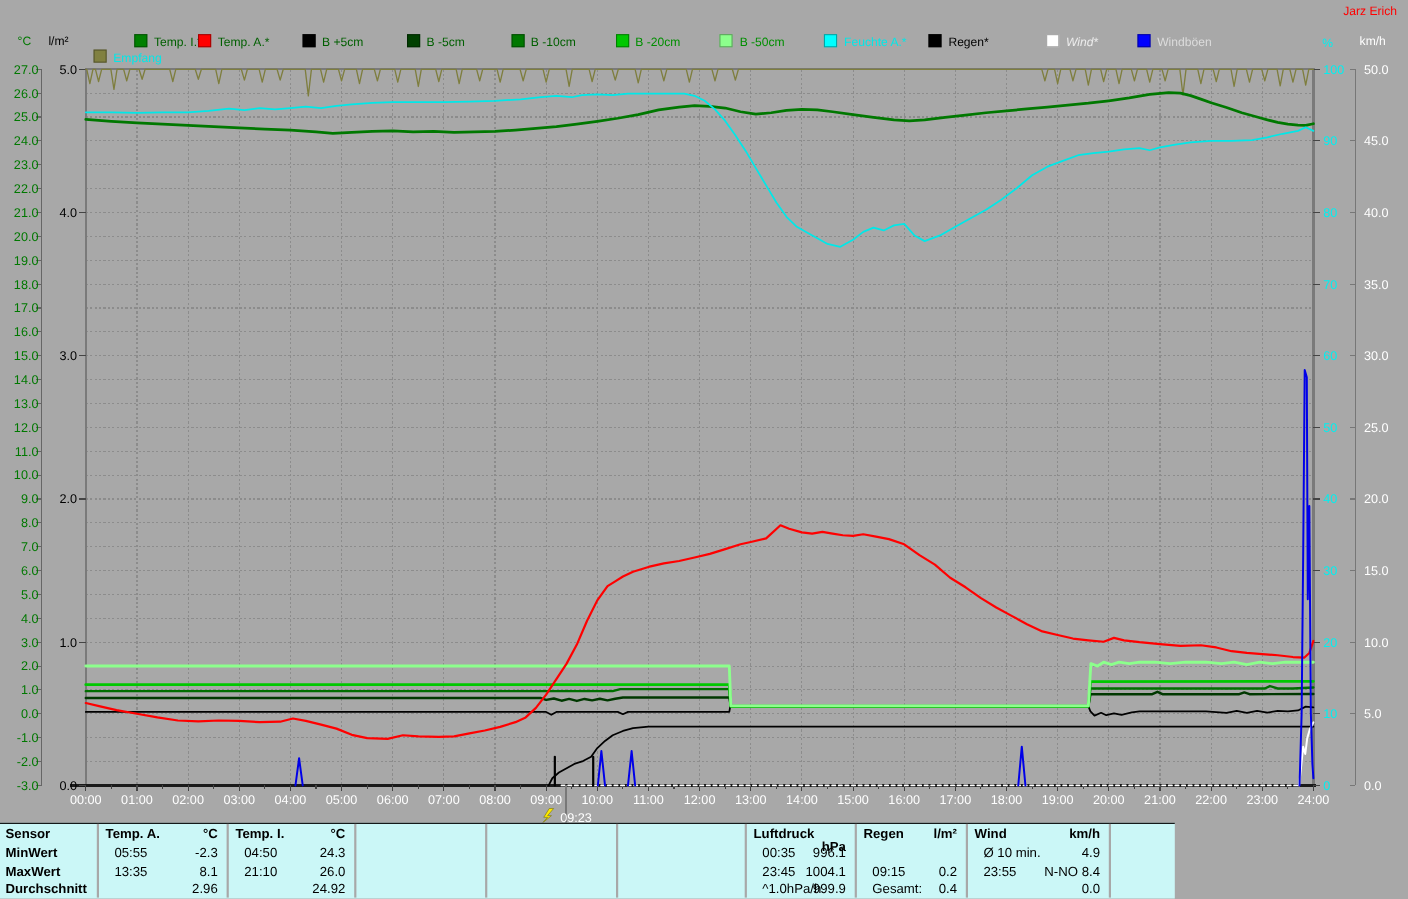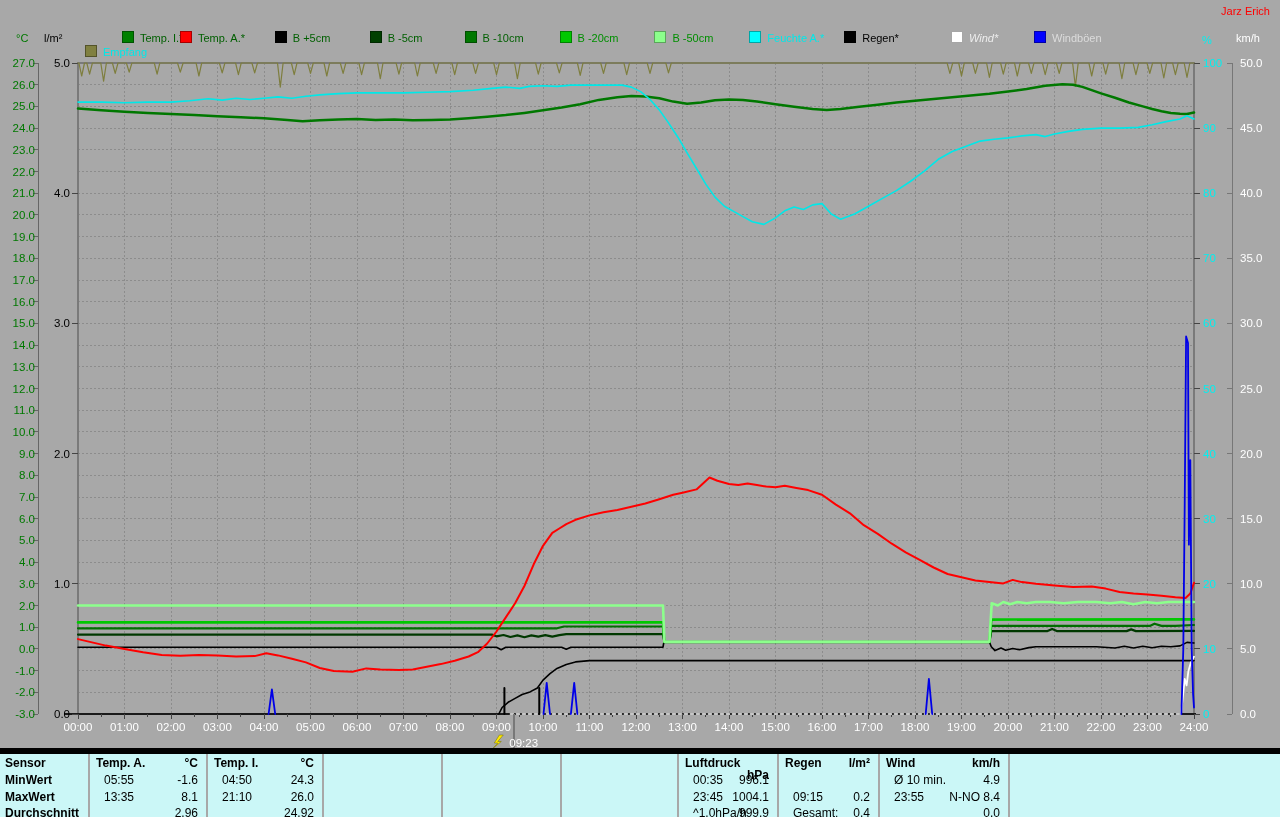--- a/index.html
+++ b/index.html
@@ -9,22 +9,22 @@
   #author{position:absolute;top:5px;right:10px;color:#FF0000;font-size:11px;}
   .leg{position:absolute;height:12px;white-space:nowrap;font-size:11px;}
   .leg .sw{display:inline-block;width:10px;height:10px;vertical-align:-1px;border:1px solid rgba(0,0,0,0.35);}
   .leg .lb{margin-left:6px;}
   .unit{position:absolute;font-size:11px;}
   #unit-c{left:16px;top:32px;color:#007800;}
   #unit-l{left:44px;top:32px;color:#000000;}
   #unit-p{left:1202px;top:34px;color:#00F0F0;}
   #unit-k{left:1236px;top:32px;color:#FFFFFF;}
   #plot{position:absolute;left:0;top:0;}
-  #table{position:absolute;left:0;top:748px;width:1280px;height:69px;background:#CBF7F7;
-    border-top:6px solid #000000;box-sizing:border-box;font-size:12px;color:#000000;}
+  #table{position:absolute;left:0;top:748px;width:1068px;height:69px;background:#CBF7F7;
+    border-top:1px solid #000000;box-sizing:border-box;font-size:12px;color:#000000;}
   .tsec{position:absolute;top:0;height:67px;border-left:2px solid #A8A8A8;}
   .tcell{position:absolute;white-space:nowrap;}
   .b{font-weight:bold;}
 </style>
 </head>
 <body>
 
 <div id="root">
   <div id="author">Jarz Erich</div>
   <div id="legend1">
@@ -335,21 +335,21 @@
     </svg>
   <div id="table">
       <span class="tcell b" style="left: 5px; top: 2px;">Sensor</span>
       <span class="tcell b" style="left: 5px; top: 19px;">MinWert</span>
       <span class="tcell b" style="left: 5px; top: 36px;">MaxWert</span>
       <span class="tcell b" style="left: 5px; top: 52px;">Durchschnitt</span>
       <div class="tsec" style="left: 88px; width: 116px;">
         <span class="tcell b" style="left: 6px; top: 2px;">Temp. A.</span>
         <span class="tcell b" style="right: 8px; top: 2px;">°C</span>
         <span class="tcell" style="left: 14px; top: 19px;">05:55</span>
-        <span class="tcell" style="right: 8px; top: 19px;">-1.6</span>
+        <span class="tcell" style="right: 8px; top: 19px;">-2.3</span>
         <span class="tcell" style="left: 14px; top: 36px;">13:35</span>
         <span class="tcell" style="right: 8px; top: 36px;">8.1</span>
         <span class="tcell" style="right: 8px; top: 52px;">2.96</span>
       </div>
       <div class="tsec" style="left: 206px; width: 114px;">
         <span class="tcell b" style="left: 6px; top: 2px;">Temp. I.</span>
         <span class="tcell b" style="right: 8px; top: 2px;">°C</span>
         <span class="tcell" style="left: 14px; top: 19px;">04:50</span>
         <span class="tcell" style="right: 8px; top: 19px;">24.3</span>
         <span class="tcell" style="left: 14px; top: 36px;">21:10</span>

